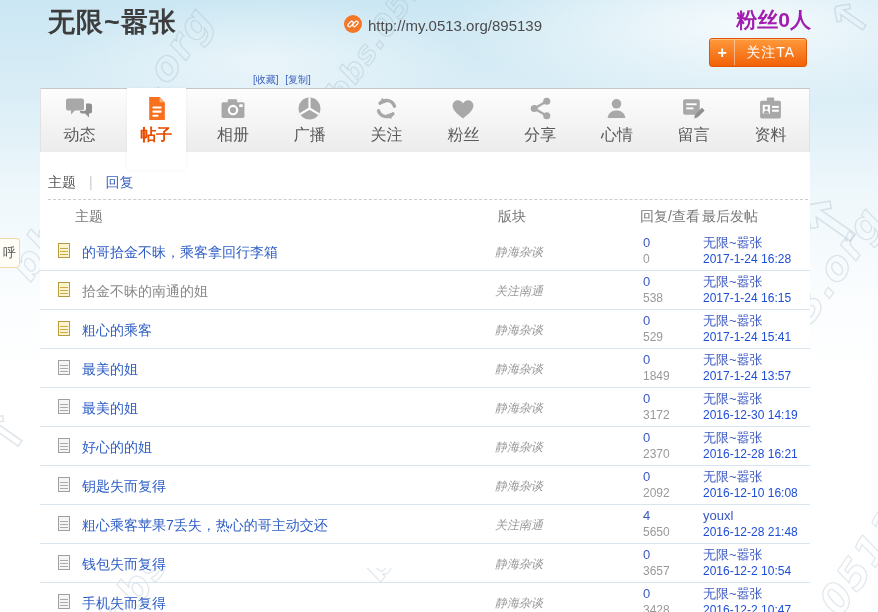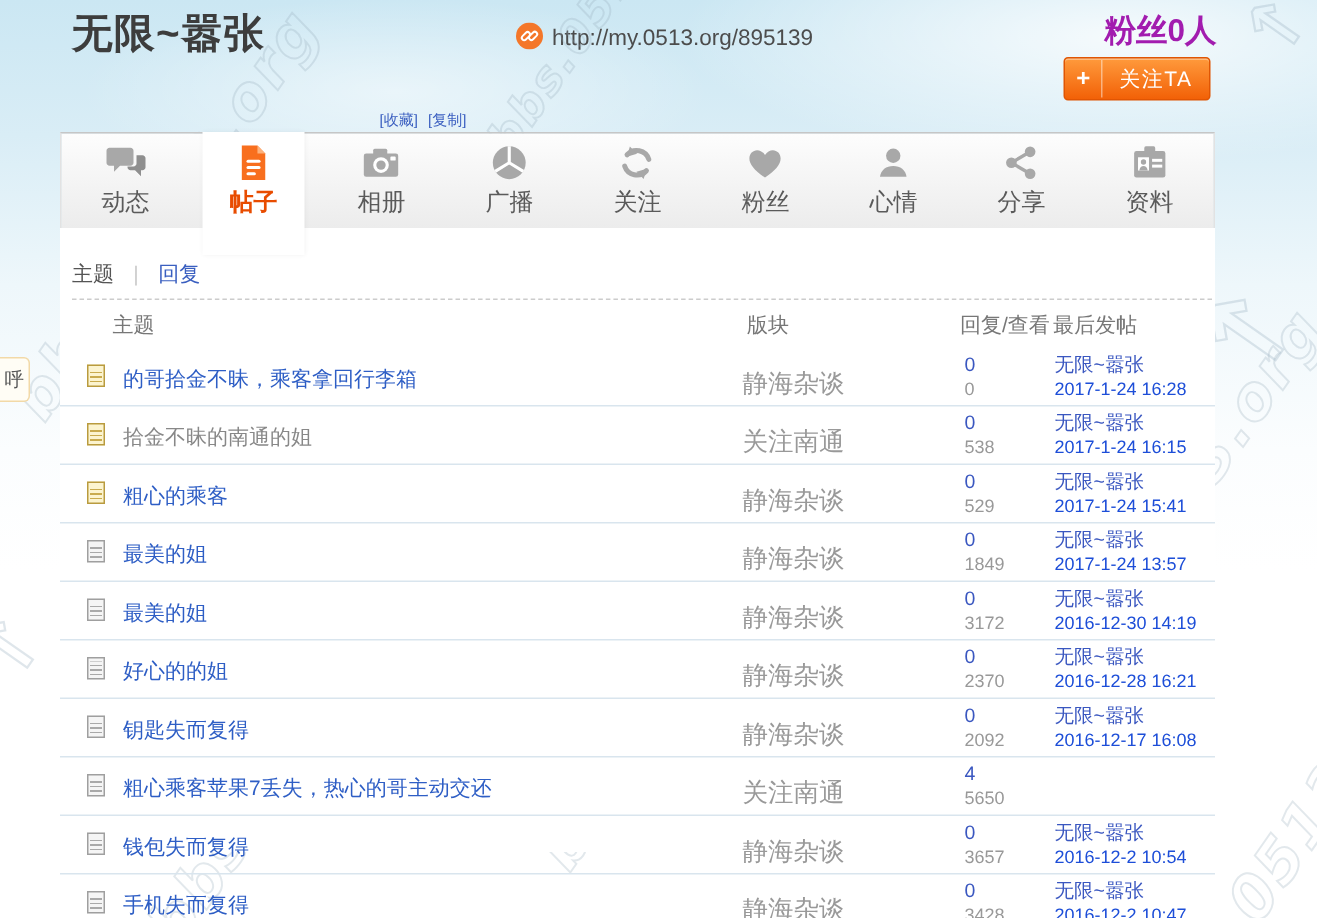--- a/index.html
+++ b/index.html
@@ -59,21 +59,21 @@
   .thead .h-lp{position:absolute;left:662px;}
   .rows{position:absolute;left:0;right:0;top:80px;}
   .row{height:38px;border-bottom:1px solid #d9e5ee;position:relative;}
   .doc{position:absolute;left:18px;top:11px;width:12px;height:15px;box-sizing:border-box;border:1px solid #9f9f9f;background:#f5f5f5;}
   .doc::after{content:"";position:absolute;left:1px;right:1px;top:2px;bottom:2px;
     background:repeating-linear-gradient(to bottom,transparent 0 2px,#a9a9a9 2px 3px);}
   .doc.gold{border-color:#b99b3e;background:#fcf4cf;}
   .doc.gold::after{background:repeating-linear-gradient(to bottom,transparent 0 2px,#c9ab4e 2px 3px);}
   .title{position:absolute;left:42px;top:12px;font-size:14px;color:#2e5ec5;text-decoration:none;cursor:pointer;white-space:nowrap;}
   .title.visited{color:#888;}
-  .forum{position:absolute;left:455px;top:12px;font-size:17px;color:#999;text-decoration:none;cursor:pointer;}
+  .forum{position:absolute;left:455px;top:12px;font-size:12px;color:#999;text-decoration:none;cursor:pointer;font-style:italic;}
   .rv{position:absolute;left:603px;top:3px;line-height:16px;}
   .rv .r{display:block;color:#3a57c0;font-size:13px;text-decoration:none;cursor:pointer;}
   .rv .v{display:block;color:#999;font-size:12px;}
   .lp{position:absolute;left:663px;top:3px;line-height:16px;}
   .lp .u{display:block;color:#3a57c0;font-size:13px;text-decoration:none;cursor:pointer;white-space:nowrap;}
   .lp .d{display:block;color:#1d4ed8;font-size:12px;white-space:nowrap;}
   
   .side-tab{
     position:absolute;left:0;top:238px;width:19px;height:28px;z-index:20;cursor:pointer;
     background:#fffdf5;border:1px solid #f2d9a7;border-left:none;border-radius:0 4px 4px 0;
@@ -159,33 +159,42 @@
       <div class="tab-label">关注</div>
     </div>
     <div class="tab">
       <div class="icon-wrap"><svg viewBox="0 0 24 24" width="26" height="25">
           <path fill="#a8a8a8" d="M12 21.5C5.4 16.9 2 13 2 9.2 2 6.3 4.2 4 7 4c1.9 0 3.7 1.1 5 3 1.3-1.9 3.1-3 5-3 2.8 0 5 2.3 5 5.2 0 3.8-3.4 7.7-10 12.3z"></path>
         </svg></div>
       <div class="tab-label">粉丝</div>
     </div>
     <div class="tab">
       <div class="icon-wrap"><svg viewBox="0 0 24 24" width="25" height="25">
-          <circle cx="12" cy="7.5" r="4.6" fill="#a8a8a8"></circle>
-          <path fill="#a8a8a8" d="M3.5 21c.5-4.5 4-7 8.5-7s8 2.5 8.5 7z"></path>
-        </svg></div>
-      <div class="tab-label">心情</div>
-    </div>
-    <div class="tab">
-      <div class="icon-wrap"><svg viewBox="0 0 24 24" width="25" height="25">
           <path d="M18 5L6 12l12 7" stroke="#a8a8a8" stroke-width="2.2" fill="none"></path>
           <circle cx="18" cy="5" r="3.4" fill="#a8a8a8"></circle>
           <circle cx="6" cy="12" r="3.4" fill="#a8a8a8"></circle>
           <circle cx="18" cy="19" r="3.4" fill="#a8a8a8"></circle>
         </svg></div>
       <div class="tab-label">分享</div>
+    </div>
+    <div class="tab">
+      <div class="icon-wrap"><svg viewBox="0 0 24 24" width="25" height="25">
+          <circle cx="12" cy="7.5" r="4.6" fill="#a8a8a8"></circle>
+          <path fill="#a8a8a8" d="M3.5 21c.5-4.5 4-7 8.5-7s8 2.5 8.5 7z"></path>
+        </svg></div>
+      <div class="tab-label">心情</div>
+    </div>
+    <div class="tab">
+      <div class="icon-wrap"><svg viewBox="0 0 24 24" width="25" height="25">
+          <rect x="2" y="3" width="16" height="15" rx="2" fill="#a8a8a8"></rect>
+          <rect x="5" y="7" width="10" height="1.8" fill="#fff"></rect>
+          <rect x="5" y="11" width="7" height="1.8" fill="#fff"></rect>
+          <path d="M12.5 21.5l1-3.6 6.6-6.6 2.6 2.6-6.6 6.6z" fill="#8f8f8f"></path>
+        </svg></div>
+      <div class="tab-label">留言</div>
     </div>
     <div class="tab">
       <div class="icon-wrap"><svg viewBox="0 0 24 24" width="25" height="25">
           <rect x="8.5" y="1.5" width="7" height="5" rx="1" fill="#a8a8a8"></rect>
           <rect x="2" y="4.5" width="20" height="17" rx="1.5" fill="#a8a8a8"></rect>
           <rect x="4.5" y="8.5" width="7" height="8.5" fill="#fff"></rect>
           <circle cx="8" cy="11.5" r="1.7" fill="#a8a8a8"></circle>
           <path d="M5.3 17c.3-2.2 1.4-3 2.7-3s2.4.8 2.7 3z" fill="#a8a8a8"></path>
           <rect x="13.5" y="9.5" width="6.5" height="1.9" fill="#fff"></rect>
           <rect x="13.5" y="13.2" width="6.5" height="1.9" fill="#fff"></rect>
@@ -289,30 +298,34 @@
       <div class="row">
         <span class="doc "></span>
         <span class="title">钥匙失而复得</span>
         <span class="forum">静海杂谈</span>
         <span class="rv">
           <span class="r">0</span>
           <span class="v">2092</span>
         </span>
         <span class="lp">
           <span class="u">无限~嚣张</span>
-          <span class="d">2016-12-17 16:08</span>
+          <span class="d">2016-12-10 16:08</span>
         </span>
       </div>
       <div class="row">
         <span class="doc "></span>
         <span class="title">粗心乘客苹果7丢失，热心的哥主动交还</span>
         <span class="forum">关注南通</span>
         <span class="rv">
           <span class="r">4</span>
           <span class="v">5650</span>
+        </span>
+        <span class="lp">
+          <span class="u">youxl</span>
+          <span class="d">2016-12-28 21:48</span>
         </span>
       </div>
       <div class="row">
         <span class="doc "></span>
         <span class="title">钱包失而复得</span>
         <span class="forum">静海杂谈</span>
         <span class="rv">
           <span class="r">0</span>
           <span class="v">3657</span>
         </span>

